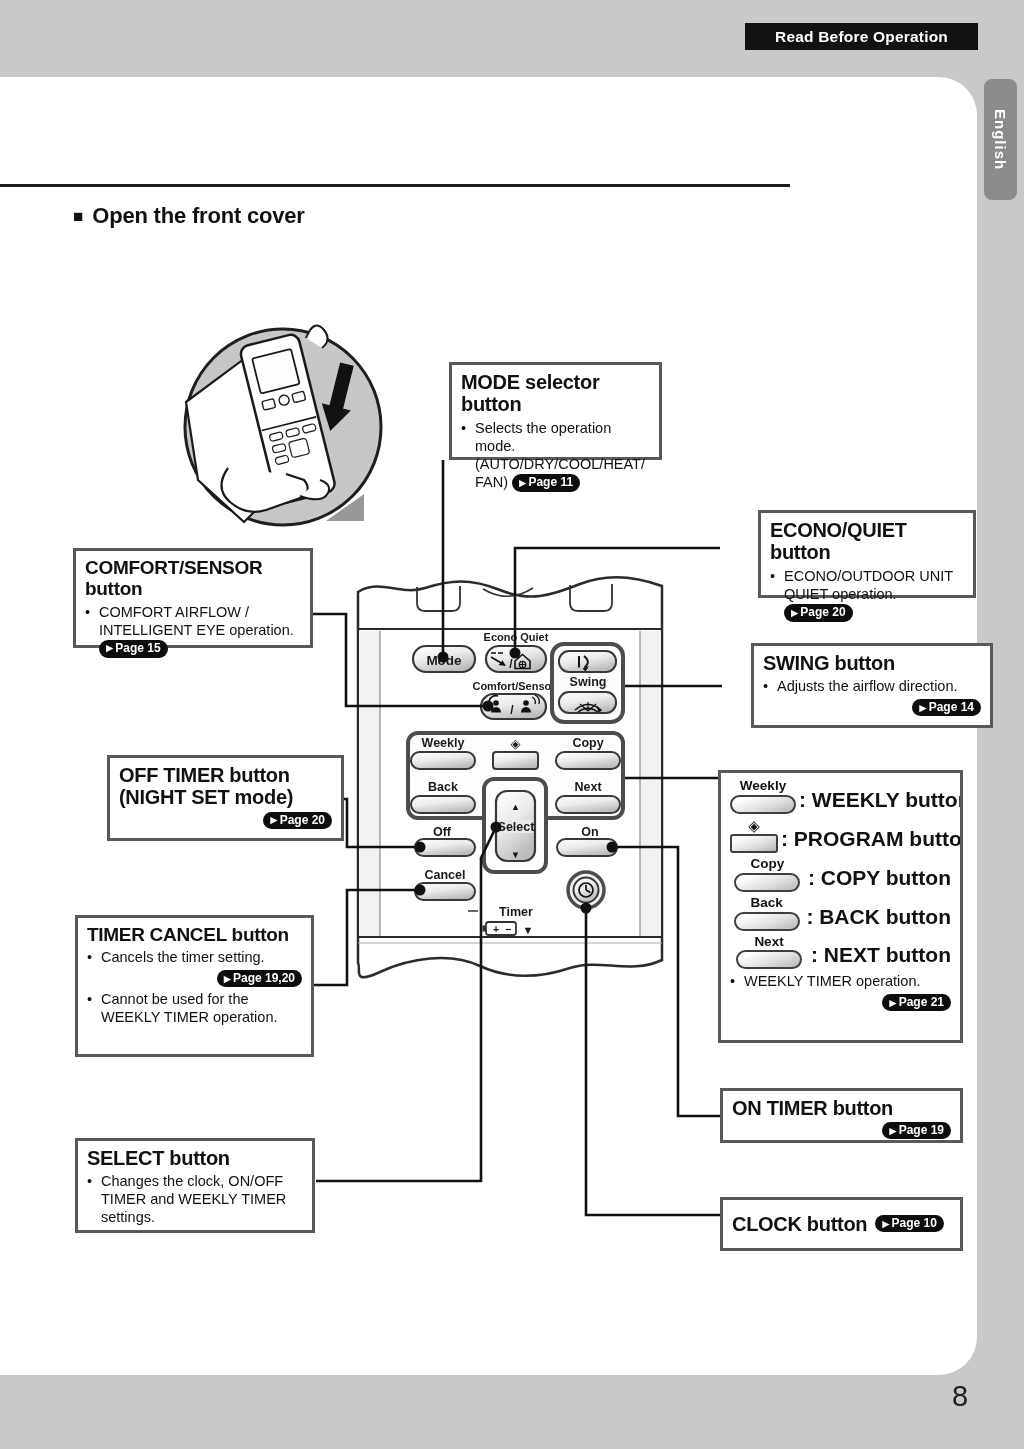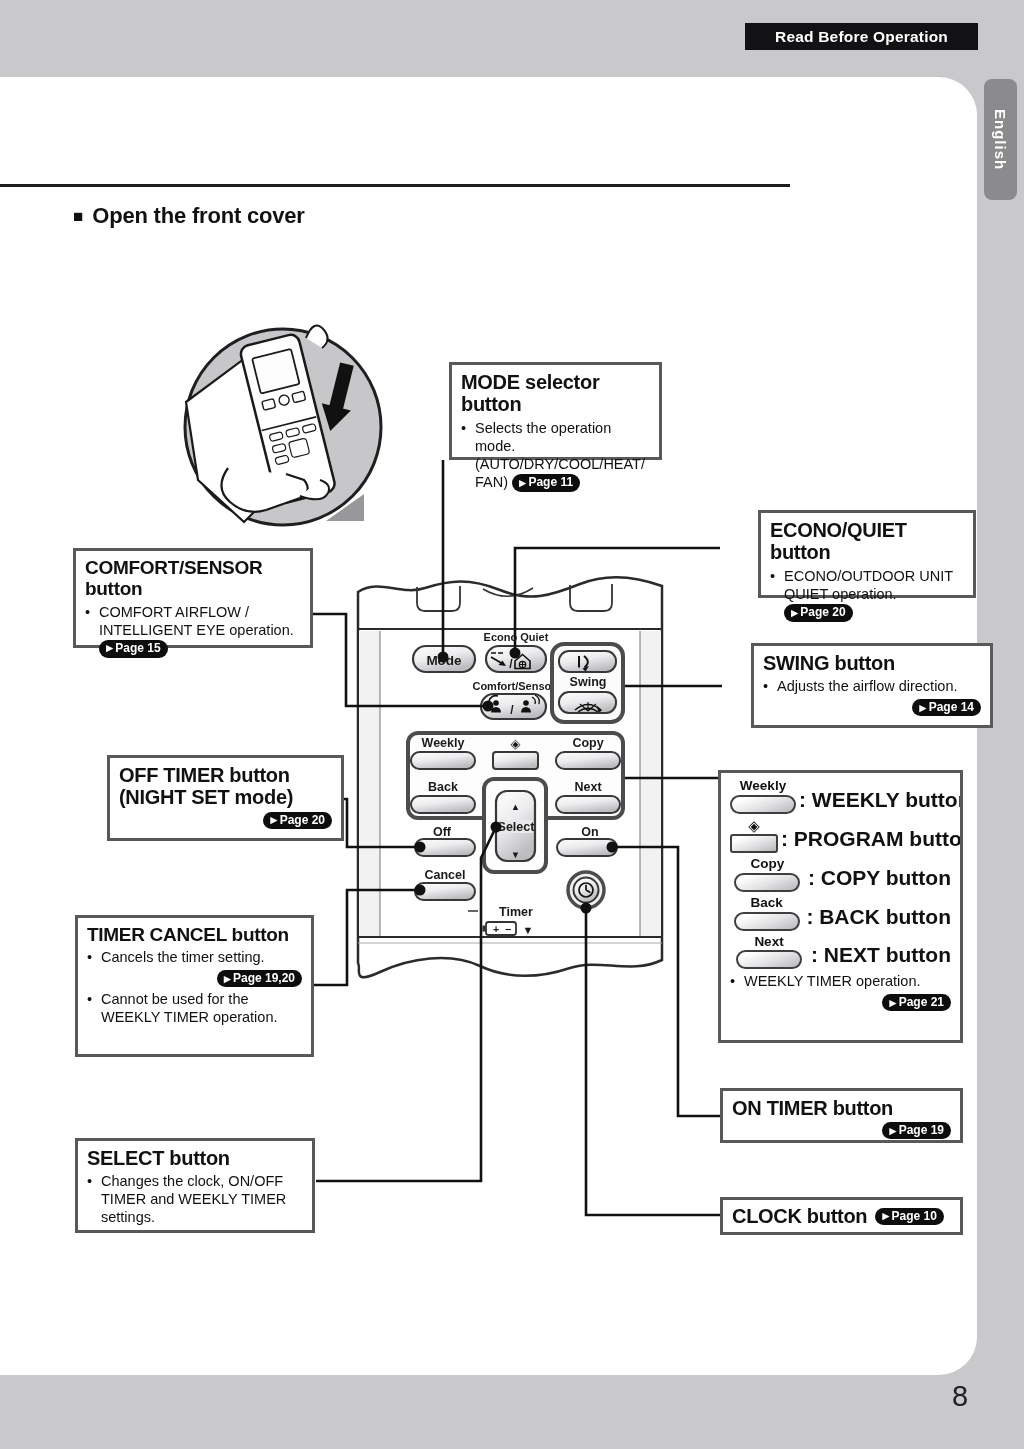--- a/index.html
+++ b/index.html
@@ -69,21 +69,21 @@
 
   #box-mode{left:413px;top:362px;width:213px;height:98px;margin-left:36px;}
   #box-econo{left:758px;top:510px;width:218px;height:88px;}
   #box-comfort{left:73px;top:548px;width:240px;height:100px;}
   #box-swing{left:722px;top:643px;width:242px;height:85px;margin-left:29px;}
   #box-offtimer{left:75px;top:755px;width:237px;height:86px;margin-left:32px;}
   #box-weekly-legend{left:718px;top:770px;width:245px;height:273px;overflow:hidden;}
   #box-cancel{left:75px;top:915px;width:239px;height:142px;}
   #box-select{left:75px;top:1138px;width:240px;height:95px;}
   #box-ontimer{left:720px;top:1088px;width:243px;height:55px;}
-  #box-clock{left:720px;top:1197px;width:243px;height:38px;display:flex;align-items:center;}
+  #box-clock{left:720px;top:1197px;width:243px;height:54px;display:flex;align-items:center;}
 
   text{fill:#1a1a1a;}
   .svg-bold{font-weight:bold;}
 </style>
 </head>
 <body>
 
 <div class="white-panel"></div>
 
 <div class="header-bar">

